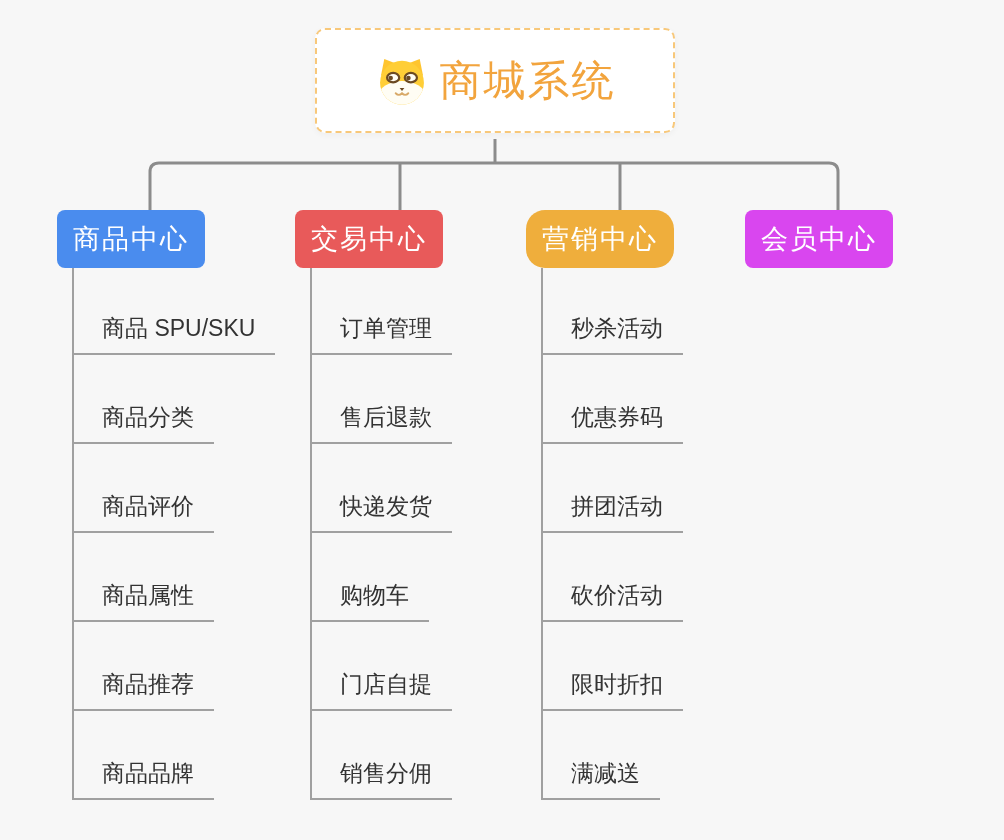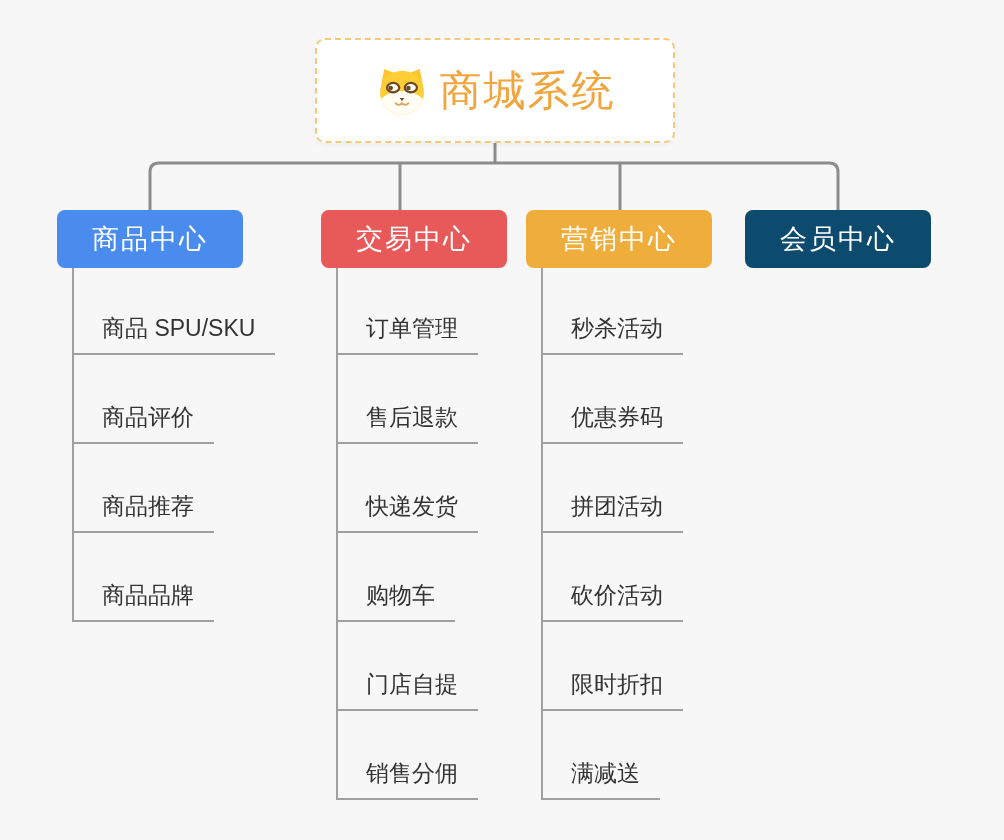--- a/index.html
+++ b/index.html
@@ -10,40 +10,40 @@
     font-family:"Liberation Sans","DejaVu Sans",sans-serif;
     overflow:hidden;
   }
   #canvas{position:relative;width:1004px;height:840px;}
 
   
   #connectors{position:absolute;left:0;top:0;pointer-events:none;}
 
   
   .root-node{
-    position:absolute;left:315px;top:38px;width:360px;height:105px;
+    position:absolute;left:315px;top:28px;width:360px;height:105px;
     background:#ffffff;
     border:2px dashed #f8c87a;
     border-radius:10px;
     box-sizing:border-box;
     display:flex;align-items:center;justify-content:center;gap:11px;
     box-shadow:0 2px 6px rgba(0,0,0,0.04);
     cursor:pointer;
   }
   .root-title{
     font-size:42px;
     color:#f2a43d;
     letter-spacing:2px;
     white-space:nowrap;
   }
 
   
   .branch{position:absolute;top:210px;width:245px;}
   .branch-box{
-    width:186px;height:58px;
+    width:148px;height:58px;
     border-radius:8px;
     display:flex;align-items:center;justify-content:center;
     cursor:pointer;
   }
   .branch-label{
     color:#ffffff;
     font-size:27px;
     letter-spacing:2px;
     white-space:nowrap;
   }
@@ -106,31 +106,37 @@
   <div id="branches">
       <div class="branch" style="left: 57px;">
         <div class="branch-box" style="background: rgb(74, 140, 238);">
           <span class="branch-label">商品中心</span>
         </div>
         <div class="leaves">
           <div class="leaf-row">
             <span class="leaf-label">商品 SPU/SKU</span>
           </div>
           <div class="leaf-row">
+            <span class="leaf-label">商品分类</span>
+          </div>
+          <div class="leaf-row">
             <span class="leaf-label">商品评价</span>
+          </div>
+          <div class="leaf-row">
+            <span class="leaf-label">商品属性</span>
           </div>
           <div class="leaf-row">
             <span class="leaf-label">商品推荐</span>
           </div>
           <div class="leaf-row">
             <span class="leaf-label">商品品牌</span>
           </div>
         </div>
       </div>
-      <div class="branch" style="left: 321px;">
+      <div class="branch" style="left: 295px;">
         <div class="branch-box" style="background: rgb(232, 90, 90);">
           <span class="branch-label">交易中心</span>
         </div>
         <div class="leaves">
           <div class="leaf-row">
             <span class="leaf-label">订单管理</span>
           </div>
           <div class="leaf-row">
             <span class="leaf-label">售后退款</span>
           </div>
@@ -142,21 +148,21 @@
           </div>
           <div class="leaf-row">
             <span class="leaf-label">门店自提</span>
           </div>
           <div class="leaf-row">
             <span class="leaf-label">销售分佣</span>
           </div>
         </div>
       </div>
       <div class="branch" style="left: 526px;">
-        <div class="branch-box" style="background: rgb(239, 174, 60);">
+        <div class="branch-box" style="background: rgb(239, 174, 60); border-radius: 19px;">
           <span class="branch-label">营销中心</span>
         </div>
         <div class="leaves">
           <div class="leaf-row">
             <span class="leaf-label">秒杀活动</span>
           </div>
           <div class="leaf-row">
             <span class="leaf-label">优惠券码</span>
           </div>
           <div class="leaf-row">
@@ -167,18 +173,18 @@
           </div>
           <div class="leaf-row">
             <span class="leaf-label">限时折扣</span>
           </div>
           <div class="leaf-row">
             <span class="leaf-label">满减送</span>
           </div>
         </div>
       </div>
       <div class="branch" style="left: 745px;">
-        <div class="branch-box" style="background: #0c4a6e;">
+        <div class="branch-box" style="background: #d946ef;">
           <span class="branch-label">会员中心</span>
         </div>
       </div>
     </div>
 </div>
 
 </body></html>

